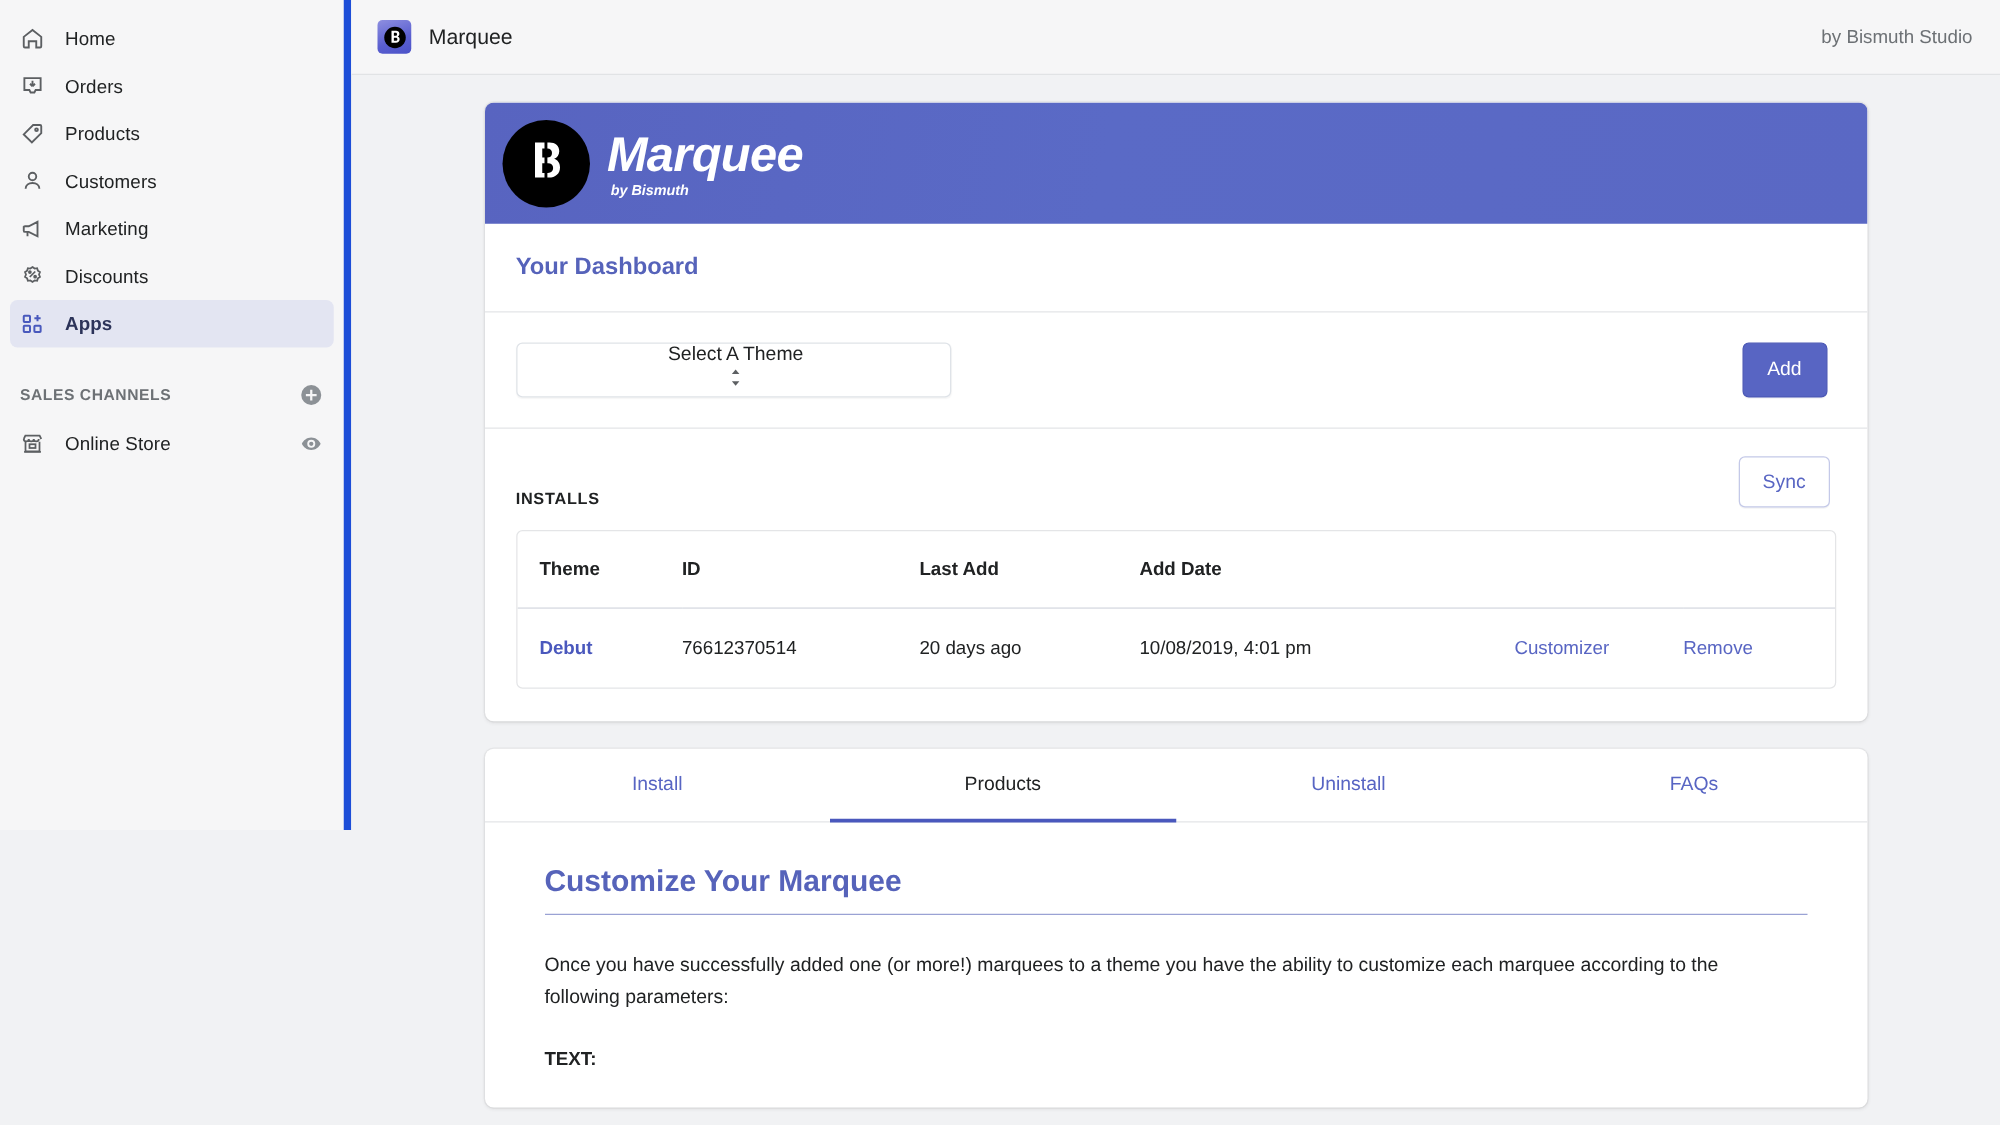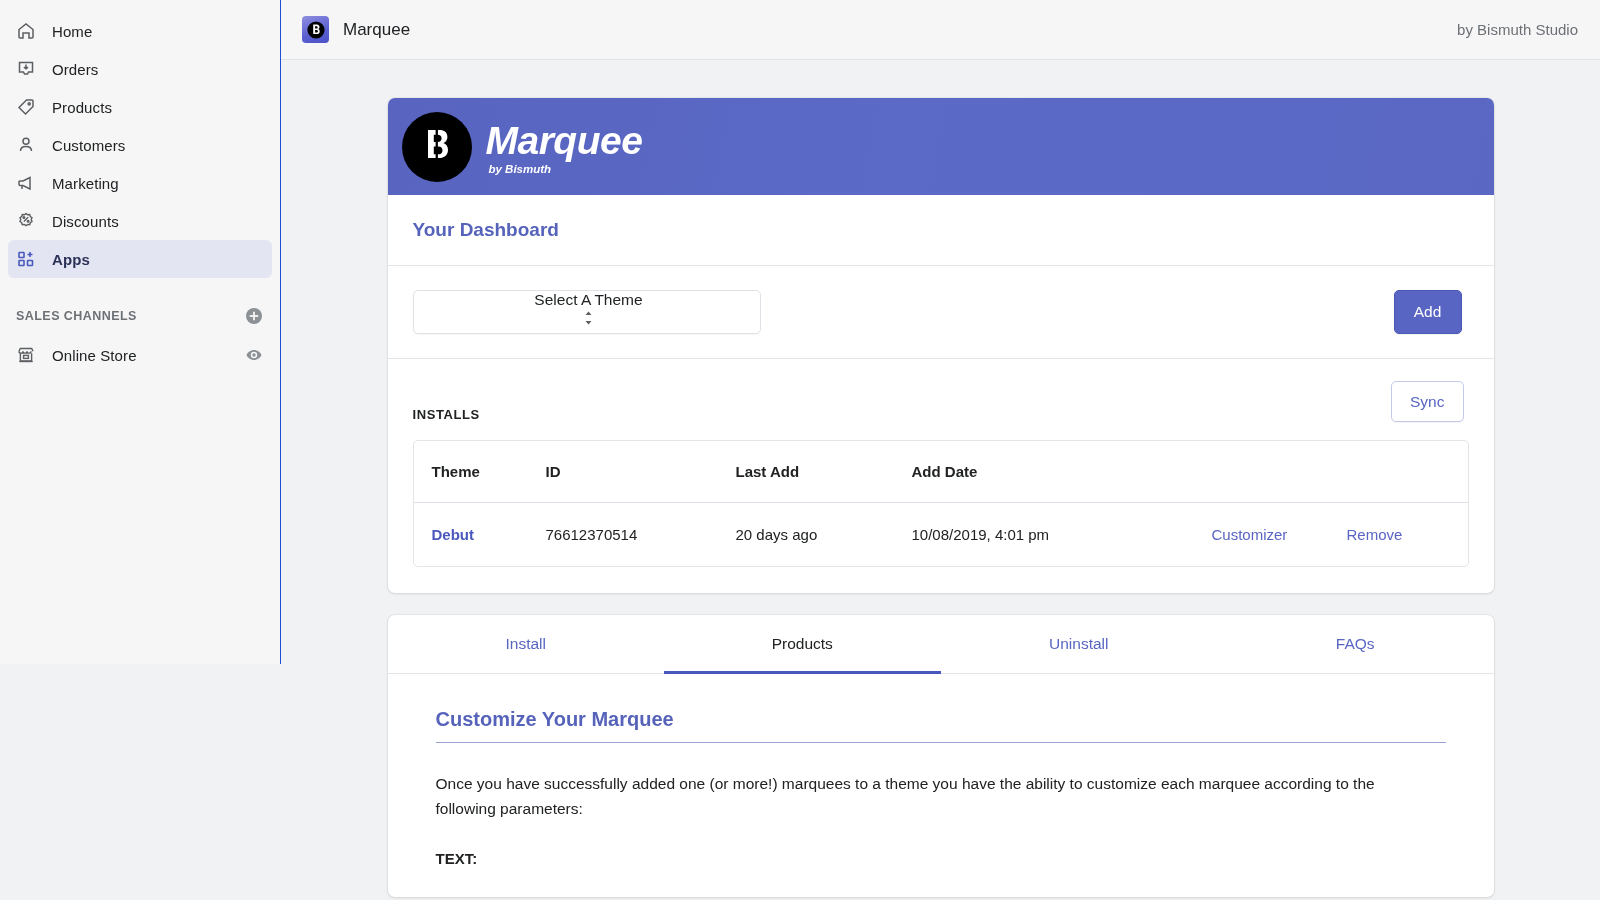--- a/index.html
+++ b/index.html
@@ -16,21 +16,21 @@
     width: 1600px;
     height: 900px;
   }
 
   
   .sidebar {
     width: 281px;
     flex: 0 0 281px;
     height: 664px;
     background: #f6f6f7;
-    border-right: 1px solid #1d4ed8;
+    border-right: 6px solid #1d4ed8;
     padding-top: 12px;
   }
   .nav-item {
     display: flex;
     align-items: center;
     height: 38px;
     margin: 0 8px;
     padding: 0 8px;
     border-radius: 6px;
     cursor: pointer;
@@ -82,21 +82,20 @@
   }
 
   
   .main {
     flex: 1;
     height: 900px;
     display: flex;
     flex-direction: column;
     background: #f1f2f4;
     overflow: hidden;
-    gap: 16px;
   }
   .topbar {
     height: 60px;
     flex: 0 0 60px;
     background: #f6f6f7;
     border-bottom: 1px solid #e1e3e5;
     display: flex;
     align-items: center;
     padding: 0 22px 0 21px;
   }
@@ -295,21 +294,21 @@
     border-bottom: 3px solid transparent;
     margin-bottom: -1px;
   }
   .tab.active {
     color: #202223;
     border-bottom: 3px solid #4a58bd;
   }
 
   .tab-body { padding: 34px 48px 30px 48px; }
   .body-title {
-    font-size: 20px;
+    font-size: 24px;
     font-weight: 700;
     color: #5663ba;
     padding-bottom: 11px;
     border-bottom: 1px solid #9aa2d4;
   }
   .body-para {
     font-size: 15.5px;
     color: #202223;
     line-height: 1.62;
     margin-top: 28px;

